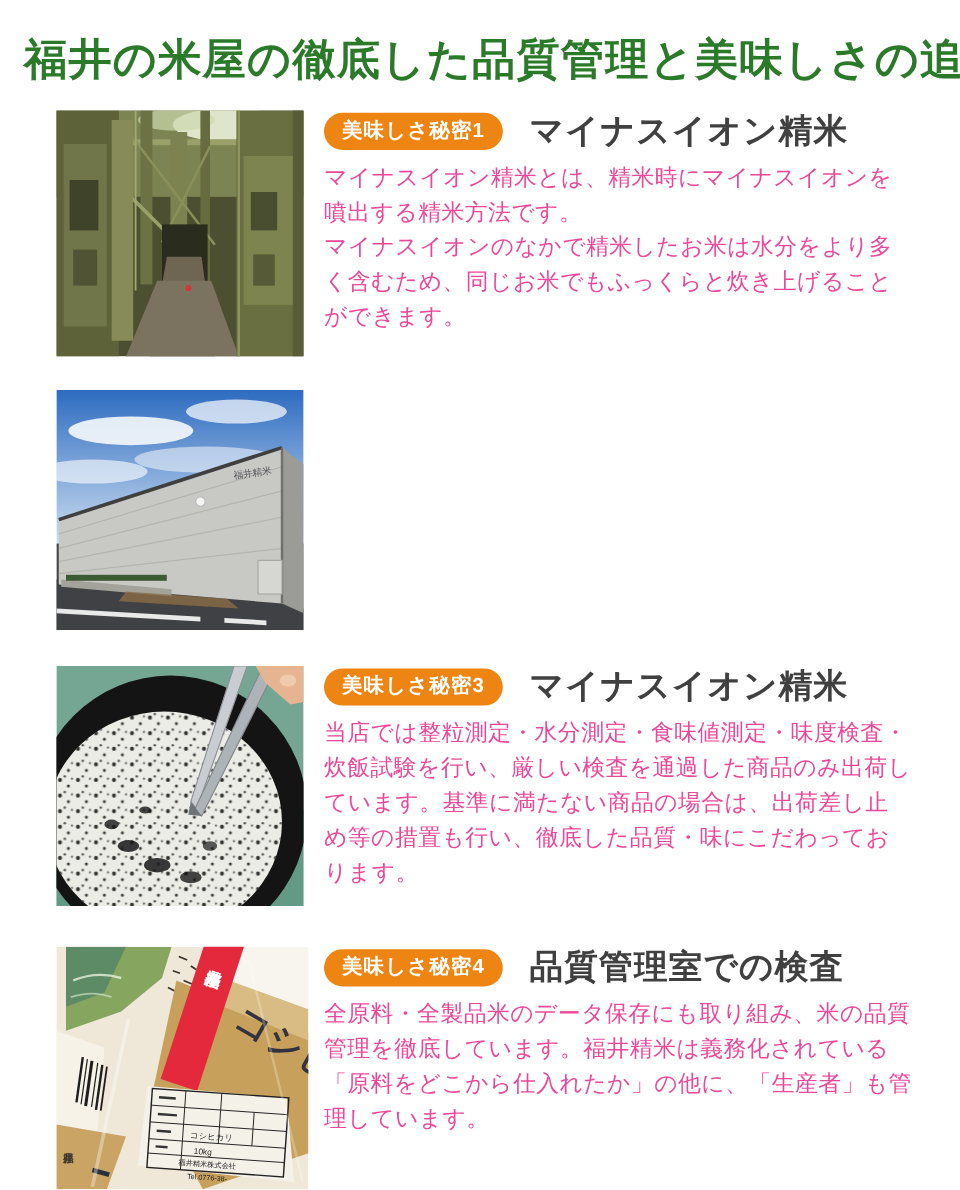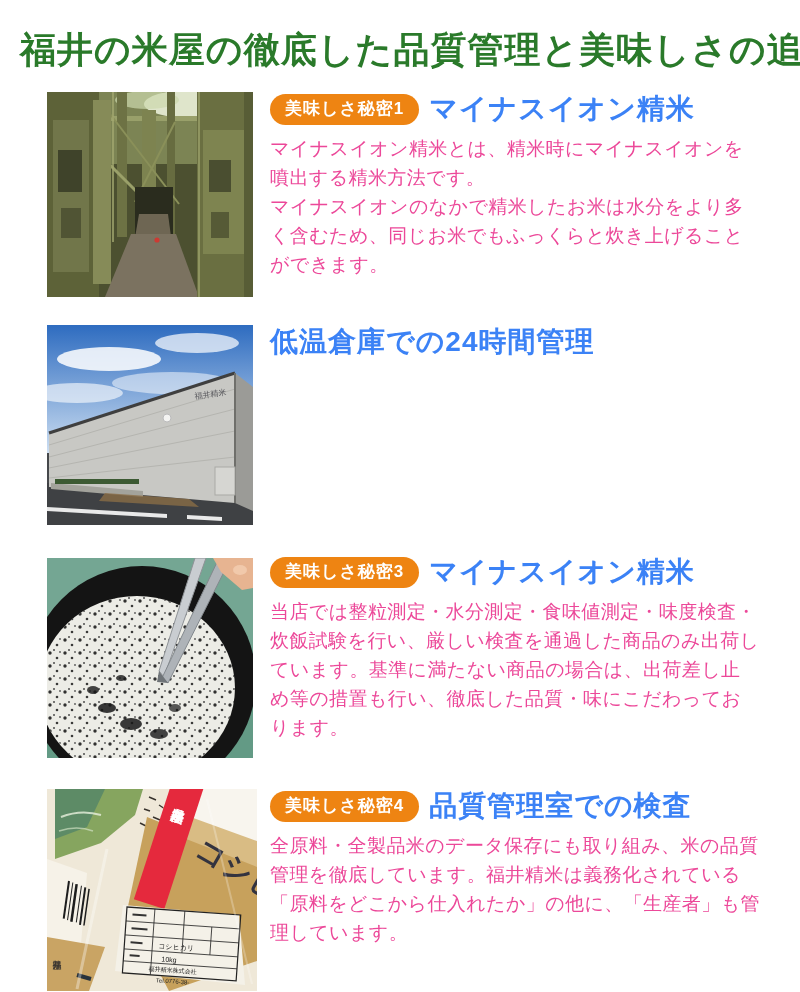--- a/index.html
+++ b/index.html
@@ -7,33 +7,33 @@
   .page{position:relative;width:800px;height:992px;background:#fff;overflow:hidden;}
   .page-title{
     margin:0;padding:26px 20px 0 20px;height:52px;
     text-align:center;color:#2a7a2a;font-size:36px;font-weight:700;
     letter-spacing:1px;line-height:48px;white-space:nowrap;
   }
   .sections{margin-top:14px;}
   .section{display:flex;align-items:flex-start;margin:0 40px 0 47px;}
   .section-1{margin-bottom:27px;}
   .section-2{margin-bottom:30px;}
-  .section-3{margin-bottom:28px;align-items:center;}
+  .section-3{margin-bottom:28px;}
   .section-4{margin-bottom:10px;}
   .photo{flex:none;width:206px;display:block;}
   .photo svg{display:block;}
   .content{margin-left:17px;width:493px;}
-  .badge-row{display:flex;align-items:center;gap:10px;margin-top:1px;}
+  .badge-row{display:flex;align-items:center;gap:22px;margin-top:1px;}
   .badge{
     flex:none;background:#ee8412;color:#ffffff;border-radius:17px;
     font-size:17px;font-weight:700;padding:5px 15px 6px 15px;line-height:20px;
     letter-spacing:1px;white-space:nowrap;
   }
   .heading{
-    font-size:28px;font-weight:800;color:#3b82f6;letter-spacing:1px;
+    font-size:28px;font-weight:800;color:#404040;letter-spacing:1px;
     line-height:32px;white-space:nowrap;
   }
   .body-text{
     margin-top:9px;font-size:19px;line-height:29px;color:#ec4899;
     letter-spacing:0.4px;white-space:pre-line;
   }
 </style>
 </head>
 <body>
 
@@ -114,21 +114,20 @@
           <circle cx="120" cy="93" r="4" fill="#f4f4f2" stroke="#bbb" stroke-width="1"></circle>
           <text x="148" y="74" font-size="8" fill="#55555a" transform="rotate(-8 148 74)">福井精米</text>
           <rect x="168" y="142" width="20" height="28" fill="#d6d6d2" stroke="#a9a9a5" stroke-width="1"></rect>
           <polygon points="4,158 96,166 96,172 4,164" fill="#a3a39c"></polygon>
           <rect x="8" y="154" width="84" height="5" fill="#3c5a33"></rect>
           <polygon points="58,168 142,174 152,182 52,176" fill="#8a6d46" opacity="0.8"></polygon>
         </svg>
       </div>
       <div class="content">
         <div class="badge-row">
-          <span class="heading">低温倉庫での24時間管理</span>
         </div>
       </div>
     </div>
 
     <div class="section section-3">
       <div class="photo">
         <svg width="206" height="200" viewBox="0 0 206 200">
           <defs>
             <pattern id="speck" width="15" height="13" patternUnits="userSpaceOnUse">
               <circle cx="3" cy="4" r="1.7" fill="#1c1c1c"></circle>

